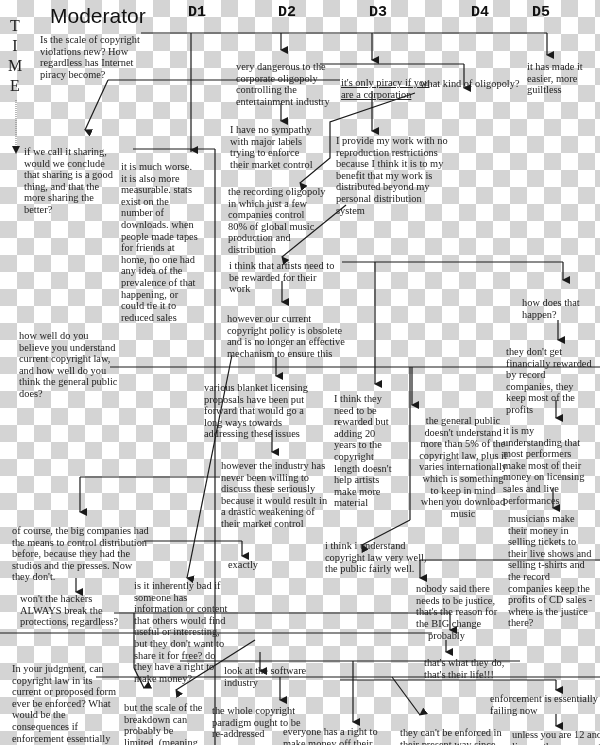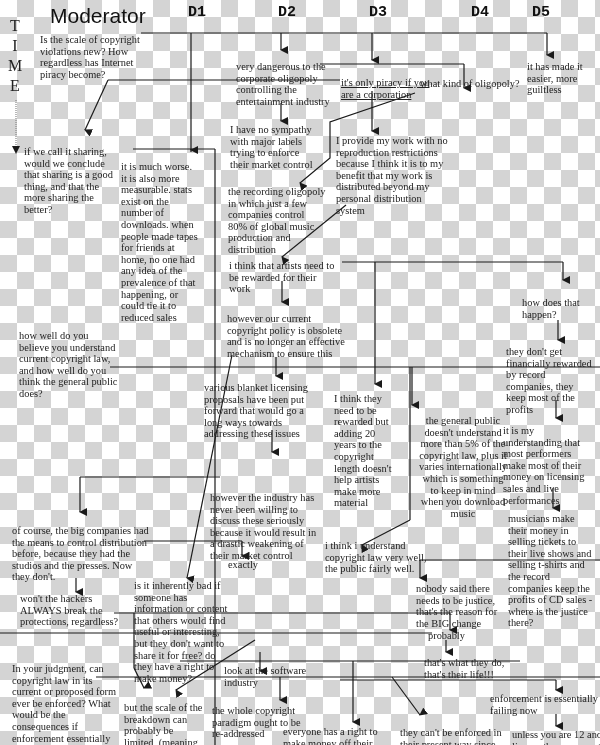--- a/index.html
+++ b/index.html
@@ -141,21 +141,21 @@
 <div class="node" style="left:121px; top:161px; width:78px;">it is much worse. it is also more measurable. stats exist on the number of downloads. when people made tapes for friends at home, no one had any idea of the prevalence of that happening, or could tie it to reduced sales</div>
 <div class="node" style="left:134px; top:580px; width:96px;">is it inherently bad if someone has information or content that others would find useful or interesting, but they don't want to share it for free? do they have a right to make money?</div>
 <div class="node" style="left:124px; top:702px; width:80px;">but the scale of the breakdown can probably be limited, (meaning the extent</div>
 
 <div class="node" style="left:236px; top:61px; width:108px;">very dangerous to the corporate oligopoly controlling the entertainment industry</div>
 <div class="node" style="left:230px; top:124px; width:90px;">I have no sympathy with major labels trying to enforce their market control</div>
 <div class="node" style="left:228px; top:186px; width:98px;">the recording oligopoly in which just a few companies control 80% of global music production and distribution</div>
 <div class="node" style="left:229px; top:260px; width:108px;">i think that artists need to be rewarded for their work</div>
 <div class="node" style="left:227px; top:313px; width:118px;">however our current copyright policy is obsolete and is no longer an effective mechanism to ensure this</div>
 <div class="node" style="left:204px; top:382px; width:104px;">various blanket licensing proposals have been put forward that would go a long ways towards addressing these issues</div>
-<div class="node" style="left:210px; top:460px; width:112px;margin-top:32px;">however the industry has never been willing to discuss these seriously because it would result in a drastic weakening of their market control</div>
+<div class="node" style="left:221px; top:460px; width:112px;">however the industry has never been willing to discuss these seriously because it would result in a drastic weakening of their market control</div>
 <div class="node" style="left:228px; top:559px; width:50px;">exactly</div>
 <div class="node" style="left:224px; top:665px; width:90px;">look at the software industry</div>
 <div class="node" style="left:212px; top:705px; width:90px;">the whole copyright paradigm ought to be re-addressed</div>
 
 <div class="node" style="left:341px; top:77px; width:92px;text-decoration:underline;">it's only piracy if you are a corporation</div>
 <div class="node" style="left:336px; top:135px; width:116px;">I provide my work with no reproduction restrictions because I think it is to my benefit that my work is distributed beyond my personal distribution system</div>
 <div class="node" style="left:334px; top:393px; width:60px;">I think they need to be rewarded but adding 20 years to the copyright length doesn't help artists make more material</div>
 <div class="node" style="left:325px; top:540px; width:106px;">i think i understand copyright law very well, the public fairly well.</div>
 <div class="node" style="left:283px; top:726px; width:106px;">everyone has a right to make money off their</div>
 

